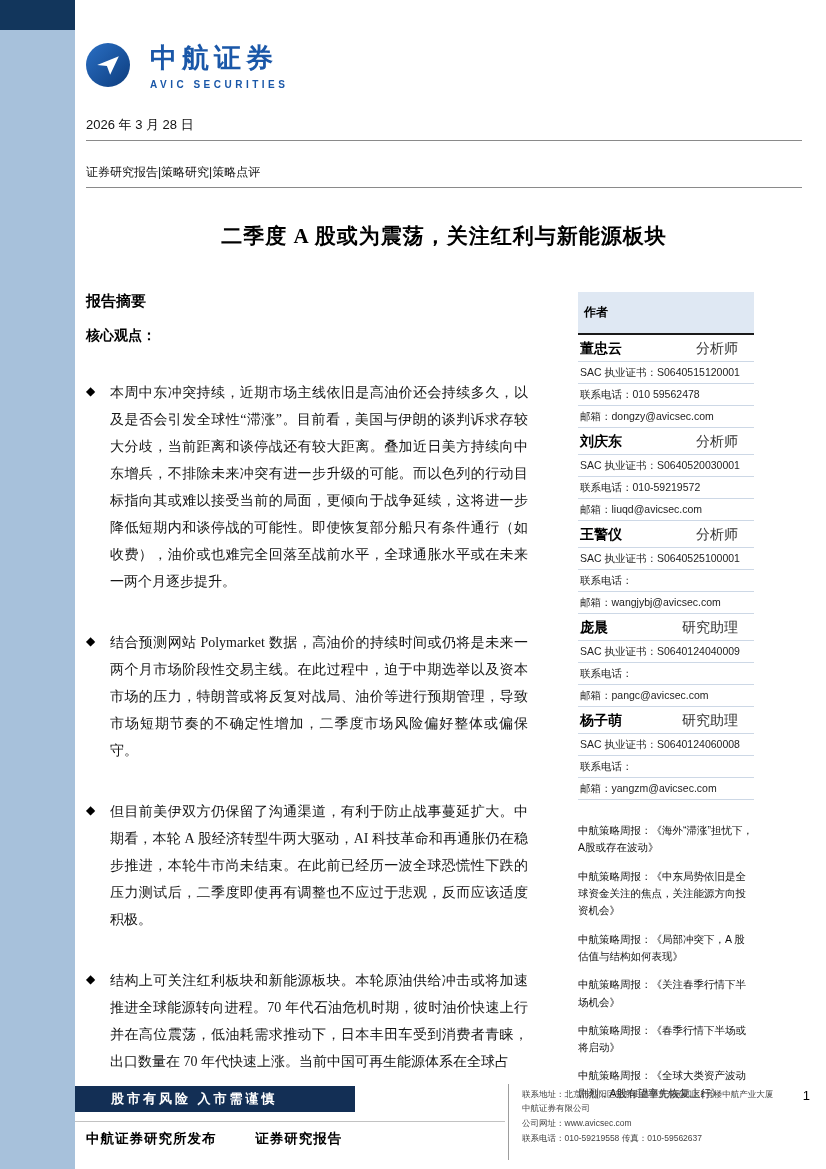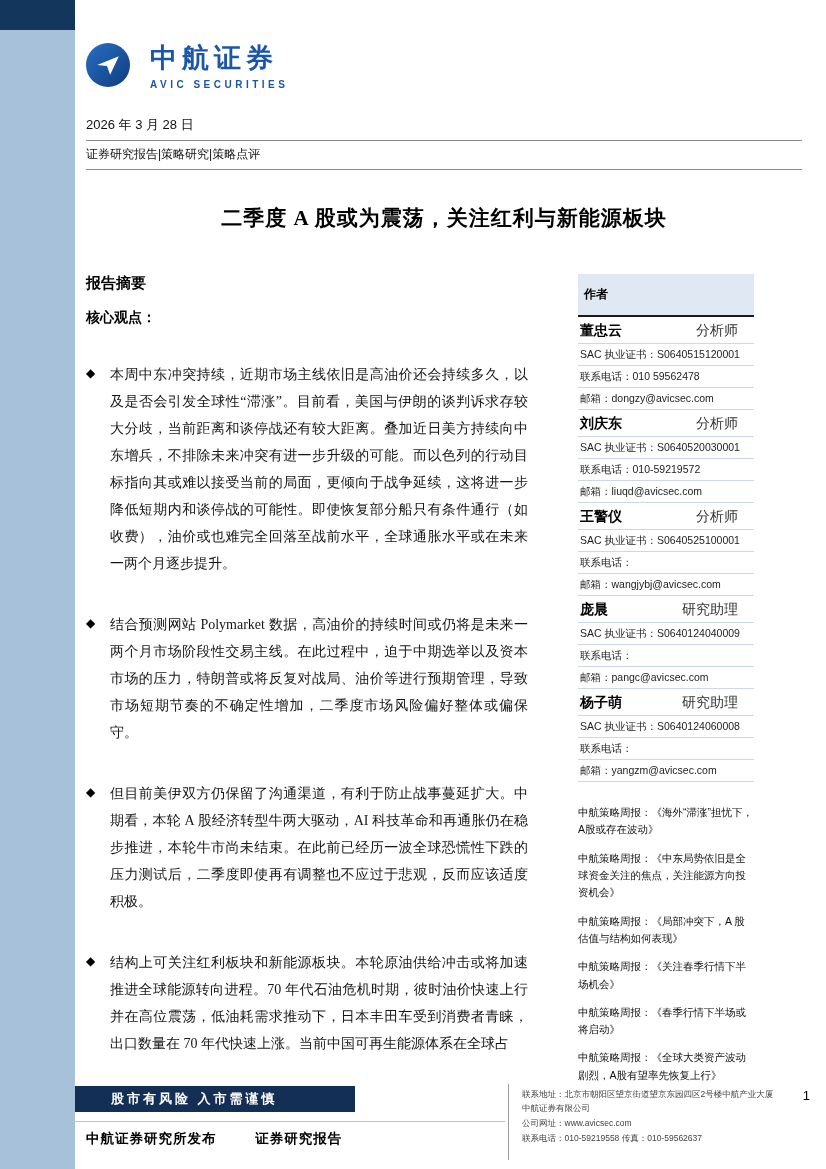--- a/index.html
+++ b/index.html
@@ -7,21 +7,21 @@
   .page{position:relative;width:826px;height:1169px;background:#ffffff;margin:0 auto;overflow:hidden;}
   .strip{position:absolute;left:0;top:0;width:75px;height:1169px;background:#a7c1db;}
   .corner{position:absolute;left:0;top:0;width:75px;height:30px;background:#12365c;}
   .content{position:absolute;left:86px;top:0;width:716px;}
   .logo-row{display:flex;align-items:center;gap:20px;margin-top:40px;}
   .logo-circle{width:44px;height:44px;border-radius:50%;background:linear-gradient(135deg,#2a6fc4,#0d3d7e);display:flex;align-items:center;justify-content:center;flex:0 0 44px;}
   .brand-cn{font-size:27px;font-weight:bold;color:#1a57a8;letter-spacing:5px;font-family:"Liberation Serif",serif;}
   .brand-en{font-size:10px;color:#1a57a8;letter-spacing:3.5px;margin-top:3px;font-weight:bold;}
   .date{margin-top:26px;font-size:13px;color:#111;}
   .rule{border-top:1px solid #8a8a8a;margin-top:6px;}
-  .report-type{font-size:12px;margin-top:5px;color:#111;}
+  .report-type{font-size:12px;margin-top:23px;color:#111;}
   .title{font-size:21px;font-weight:bold;text-align:center;margin-top:34px;font-family:"Liberation Serif",serif;letter-spacing:1px;color:#000;}
   .columns{display:flex;margin-top:42px;}
   .main-col{width:442px;}
   .side-col{width:176px;margin-left:50px;}
   .summary-heading{font-size:15px;font-weight:bold;color:#000;}
   .core-heading{font-size:14px;font-weight:bold;margin-top:16px;color:#000;}
   .bullet{display:flex;margin-top:34px;}
   .diamond{width:24px;flex:0 0 24px;font-size:12px;padding-top:5px;color:#000;}
   .bullet p{flex:1;margin:0;font-size:14px;line-height:1.93;text-align:justify;font-family:"Liberation Serif",serif;color:#151515;}
   .side-header{background:#dfe8f3;font-weight:bold;font-size:12px;padding:12px 6px;border-bottom:2px solid #1a1a1a;color:#000;}

